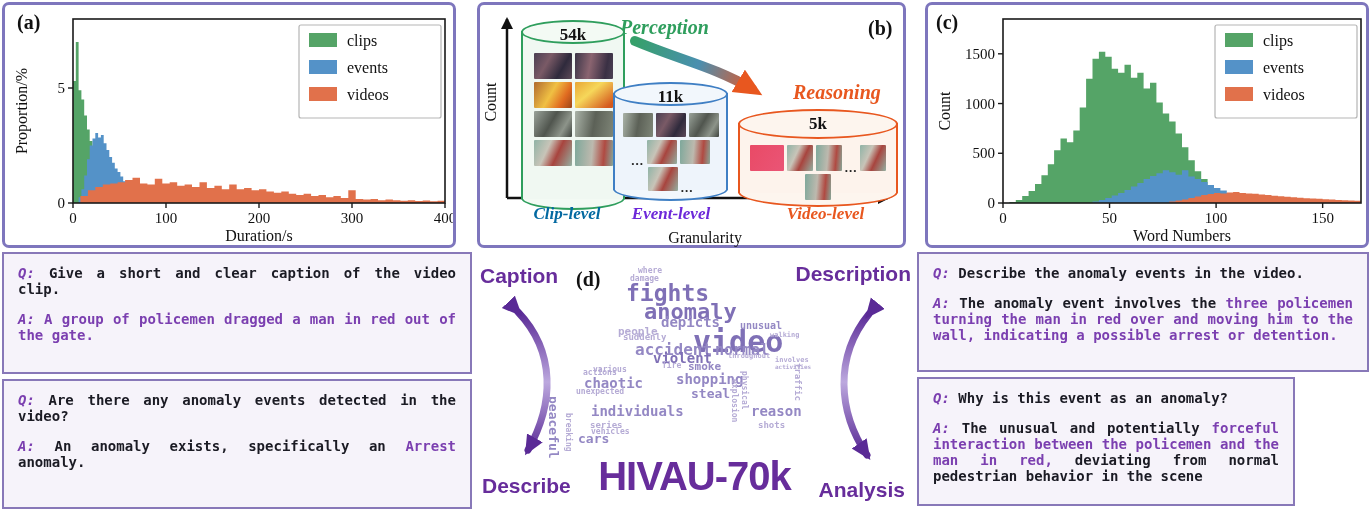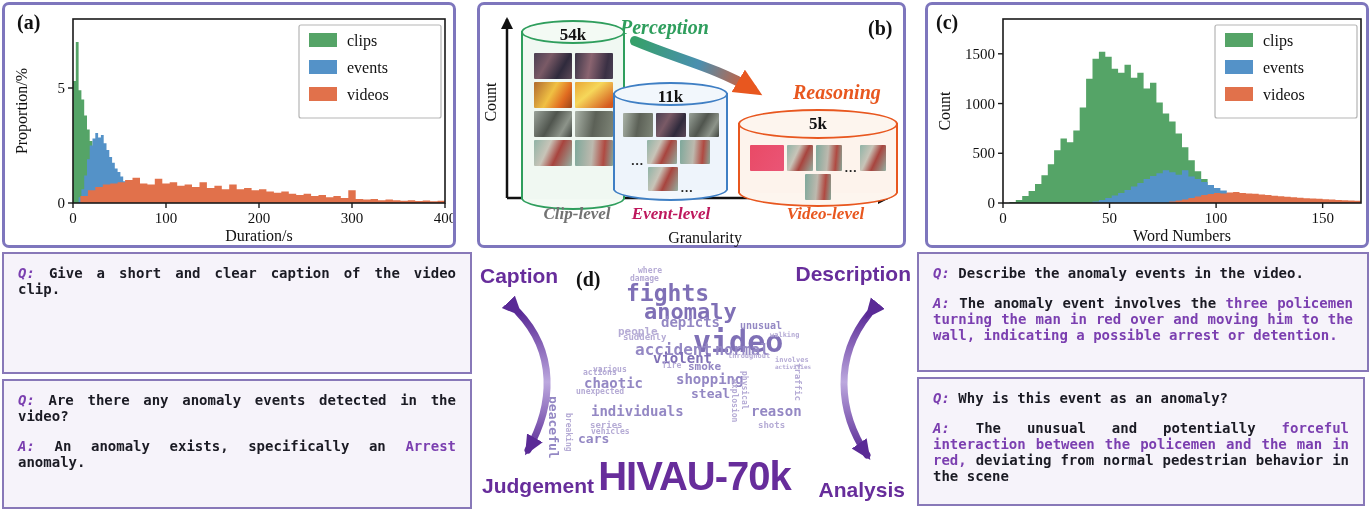--- a/index.html
+++ b/index.html
@@ -10,21 +10,21 @@
   #panel-b{left:477px;top:2px;width:429px;height:246px;}
   #panel-c{left:925px;top:2px;width:444px;height:246px;}
   .corner-lab{position:absolute;font-family:"Liberation Serif",serif;font-weight:bold;font-size:20px;color:#111;}
   
   .qa-box{position:absolute;border:2px solid #8878b8;background:#f6f3fa;box-sizing:border-box;
           padding:11px 14px;font-family:"DejaVu Sans Mono",monospace;font-weight:bold;
           font-size:14px;line-height:16px;color:#1b1b24;text-align:justify;}
   #qa-l1{left:2px;top:252px;width:470px;height:122px;}
   #qa-l2{left:2px;top:379px;width:470px;height:130px;}
   #qa-r1{left:917px;top:252px;width:452px;height:120px;}
-  #qa-r2{left:917px;top:377px;width:448px;height:129px;}
+  #qa-r2{left:917px;top:377px;width:378px;height:129px;}
   .qa-a{margin-top:14px;}
   .seg-p{color:#7b3fb0;}
   .seg-d{color:#1b1b24;}
   .qa-lab{color:#7b3fb0;font-style:italic;}
   
   #panel-b .axlab{position:absolute;font-size:16px;color:#111;}
   #count-lab{left:-34px;top:88px;transform:rotate(-90deg);width:90px;text-align:center;}
   #gran-lab{left:125px;top:224px;width:200px;text-align:center;}
   .big-step{position:absolute;font-weight:bold;font-style:italic;font-size:20px;}
   #perception-lab{left:140px;top:11px;color:#2f9e5d;}
@@ -168,22 +168,22 @@
       <div class="thumbs" style="top:22px;">
           <div class="thumb th-pink" style="width: 34px; height: 26px;"></div>
           <div class="thumb th-cctv" style="width: 26px; height: 26px;"></div>
           <div class="thumb th-cctv2" style="width: 26px; height: 26px;"></div>
           <span class="dots">...</span>
           <div class="thumb th-cctv" style="width: 26px; height: 26px;"></div>
           <div class="thumb th-cctv2" style="width: 26px; height: 26px;"></div>
         </div>
     </div>
 
-    <span class="lvl-lab" style="left:43px;width:108px;color:#737373;">Clip-level</span>
-    <span class="lvl-lab" style="left:136px;width:110px;color:#be185d;">Event-level</span>
+    <span class="lvl-lab" style="left:33px;width:108px;color:#0369a1;">Clip-level</span>
+    <span class="lvl-lab" style="left:136px;width:110px;color:#6d28d9;">Event-level</span>
     <span class="lvl-lab" style="left:283px;width:125px;color:#e8571f;">Video-level</span>
   </div>
 
   <div class="panel" id="panel-c">
     <span class="corner-lab" style="left:8px;top:6px;">(c)</span>
     <div class="chart-wrap" id="chart-c" style="left:0;top:0;"><svg width="438" height="240">
           <path d="M 81.4,198 L 81.4,197.0 L 87.8,197.0 L 87.8,195.0 L 94.2,195.0 L 94.2,191.0 L 100.6,191.0 L 100.6,186.1 L 107.0,186.1 L 107.0,179.1 L 113.4,179.1 L 113.4,170.2 L 119.8,170.2 L 119.8,159.2 L 126.1,159.2 L 126.1,145.3 L 132.5,145.3 L 132.5,133.4 L 138.9,133.4 L 138.9,137.3 L 145.3,137.3 L 145.3,125.4 L 151.7,125.4 L 151.7,102.5 L 158.1,102.5 L 158.1,73.7 L 164.5,73.7 L 164.5,53.8 L 170.9,53.8 L 170.9,46.8 L 177.3,46.8 L 177.3,51.8 L 183.7,51.8 L 183.7,63.7 L 190.1,63.7 L 190.1,67.7 L 196.5,67.7 L 196.5,59.8 L 202.9,59.8 L 202.9,72.7 L 209.3,72.7 L 209.3,67.7 L 215.6,67.7 L 215.6,83.6 L 222.0,83.6 L 222.0,77.7 L 228.4,77.7 L 228.4,97.5 L 234.8,97.5 L 234.8,108.5 L 241.2,108.5 L 241.2,116.4 L 247.6,116.4 L 247.6,128.4 L 254.0,128.4 L 254.0,142.3 L 260.4,142.3 L 260.4,155.2 L 266.8,155.2 L 266.8,166.2 L 273.2,166.2 L 273.2,174.1 L 279.6,174.1 L 279.6,181.1 L 286.0,181.1 L 286.0,186.1 L 292.4,186.1 L 292.4,189.5 L 298.8,189.5 L 298.8,192.0 L 305.1,192.0 L 305.1,194.0 L 311.5,194.0 L 311.5,195.2 L 317.9,195.2 L 317.9,196.2 L 324.3,196.2 L 324.3,197.0 L 330.7,197.0 L 330.7,198 Z" fill="#55a467"></path>
           <path d="M 164.5,198 L 164.5,196.5 L 170.9,196.5 L 170.9,195.0 L 177.3,195.0 L 177.3,193.0 L 183.7,193.0 L 183.7,190.5 L 190.1,190.5 L 190.1,188.1 L 196.5,188.1 L 196.5,185.1 L 202.9,185.1 L 202.9,181.6 L 209.3,181.6 L 209.3,178.1 L 215.6,178.1 L 215.6,174.1 L 222.0,174.1 L 222.0,171.1 L 228.4,171.1 L 228.4,168.2 L 234.8,168.2 L 234.8,165.2 L 241.2,165.2 L 241.2,167.2 L 247.6,167.2 L 247.6,169.7 L 254.0,169.7 L 254.0,165.2 L 260.4,165.2 L 260.4,171.6 L 266.8,171.6 L 266.8,174.1 L 273.2,174.1 L 273.2,177.1 L 279.6,177.1 L 279.6,180.1 L 286.0,180.1 L 286.0,183.1 L 292.4,183.1 L 292.4,185.6 L 298.8,185.6 L 298.8,188.1 L 305.1,188.1 L 305.1,190.0 L 311.5,190.0 L 311.5,192.0 L 317.9,192.0 L 317.9,193.5 L 324.3,193.5 L 324.3,194.8 L 330.7,194.8 L 330.7,195.8 L 337.1,195.8 L 337.1,196.5 L 343.5,196.5 L 343.5,197.0 L 349.9,197.0 L 349.9,198 Z" fill="#5492c8"></path>
           <path d="M 241.2,198 L 241.2,196.5 L 247.6,196.5 L 247.6,195.5 L 254.0,195.5 L 254.0,194.5 L 260.4,194.5 L 260.4,193.0 L 266.8,193.0 L 266.8,191.5 L 273.2,191.5 L 273.2,190.0 L 279.6,190.0 L 279.6,189.0 L 286.0,189.0 L 286.0,188.1 L 292.4,188.1 L 292.4,188.6 L 298.8,188.6 L 298.8,187.6 L 305.1,187.6 L 305.1,187.1 L 311.5,187.1 L 311.5,188.1 L 317.9,188.1 L 317.9,188.6 L 324.3,188.6 L 324.3,188.8 L 330.7,188.8 L 330.7,189.5 L 337.1,189.5 L 337.1,190.0 L 343.5,190.0 L 343.5,190.8 L 349.9,190.8 L 349.9,191.2 L 356.3,191.2 L 356.3,191.8 L 362.7,191.8 L 362.7,192.2 L 369.1,192.2 L 369.1,192.8 L 375.5,192.8 L 375.5,193.2 L 381.9,193.2 L 381.9,193.5 L 388.3,193.5 L 388.3,193.8 L 394.6,193.8 L 394.6,194.2 L 401.0,194.2 L 401.0,194.6 L 407.4,194.6 L 407.4,195.0 L 413.8,195.0 L 413.8,195.2 L 420.2,195.2 L 420.2,195.5 L 426.6,195.5 L 426.6,195.8 L 433.0,195.8 L 433.0,198 Z" fill="#e1714b"></path>
           <rect x="75" y="14" width="358" height="184" fill="none" stroke="#1a1a1a" stroke-width="1.6"></rect>
@@ -210,20 +210,21 @@
           <text x="335" y="41" font-size="16" font-family="&quot;Liberation Serif&quot;,serif" fill="#111">clips</text>
           <rect x="297" y="55" width="28" height="14" fill="#5492c8"></rect>
           <text x="335" y="68" font-size="16" font-family="&quot;Liberation Serif&quot;,serif" fill="#111">events</text>
           <rect x="297" y="82" width="28" height="14" fill="#e1714b"></rect>
           <text x="335" y="95" font-size="16" font-family="&quot;Liberation Serif&quot;,serif" fill="#111">videos</text>
         </svg></div>
   </div>
 
   <div class="qa-box" id="qa-l1">
       <div><span class="qa-lab">Q: </span><span class="seg-d">Give a short and clear caption of the video clip.</span></div>
+      <div class="qa-a"><span class="qa-lab">A: </span><span class="seg-p">A group of policemen dragged a man in red out of the gate.</span></div>
     </div>
   <div class="qa-box" id="qa-l2">
       <div><span class="qa-lab">Q: </span><span class="seg-d">Are there any anomaly events detected in the video?</span></div>
       <div class="qa-a"><span class="qa-lab">A: </span><span class="seg-d">An anomaly exists, specifically an </span><span class="seg-p">Arrest</span><span class="seg-d"> anomaly.</span></div>
     </div>
   <div class="qa-box" id="qa-r1">
       <div><span class="qa-lab">Q: </span><span class="seg-d">Describe the anomaly events in the video.</span></div>
       <div class="qa-a"><span class="qa-lab">A: </span><span class="seg-d">The anomaly event involves the </span><span class="seg-p">three policemen turning the man in red over and moving him to the wall, indicating a possible arrest or detention.</span></div>
     </div>
   <div class="qa-box" id="qa-r2">
@@ -279,18 +280,18 @@
         <marker id="pah" markerUnits="userSpaceOnUse" markerWidth="22" markerHeight="22" refX="14" refY="9" orient="auto">
           <path d="M0,0 L20,9 L0,18 Z" fill="#5a2a96"></path>
         </marker>
       </defs>
       <path d="M 46,60 C 84,100 82,152 56,198" fill="none" stroke="url(#pv-grad)" stroke-width="7" stroke-linecap="round" marker-start="url(#pah)" marker-end="url(#pah)"></path>
       <path d="M 397,62 C 362,105 366,160 395,203" fill="none" stroke="url(#pv-grad)" stroke-width="7" stroke-linecap="round" marker-start="url(#pah)" marker-end="url(#pah)"></path>
     </svg>
     <span class="corner-lab" style="left:104px;top:16px;">(d)</span>
     <span class="pd-corner" style="left:8px;top:12px;">Caption</span>
     <span class="pd-corner" style="right:6px;top:10px;">Description</span>
-    <span class="pd-corner" style="left:10px;top:222px;">Judgement</span>
+    <span class="pd-corner" style="left:10px;top:222px;">Describe</span>
     <span class="pd-corner" style="right:12px;top:226px;">Analysis</span>
     <span id="pd-title">HIVAU-70k</span>
   </div>
 
 </div>
 
 </body></html>

